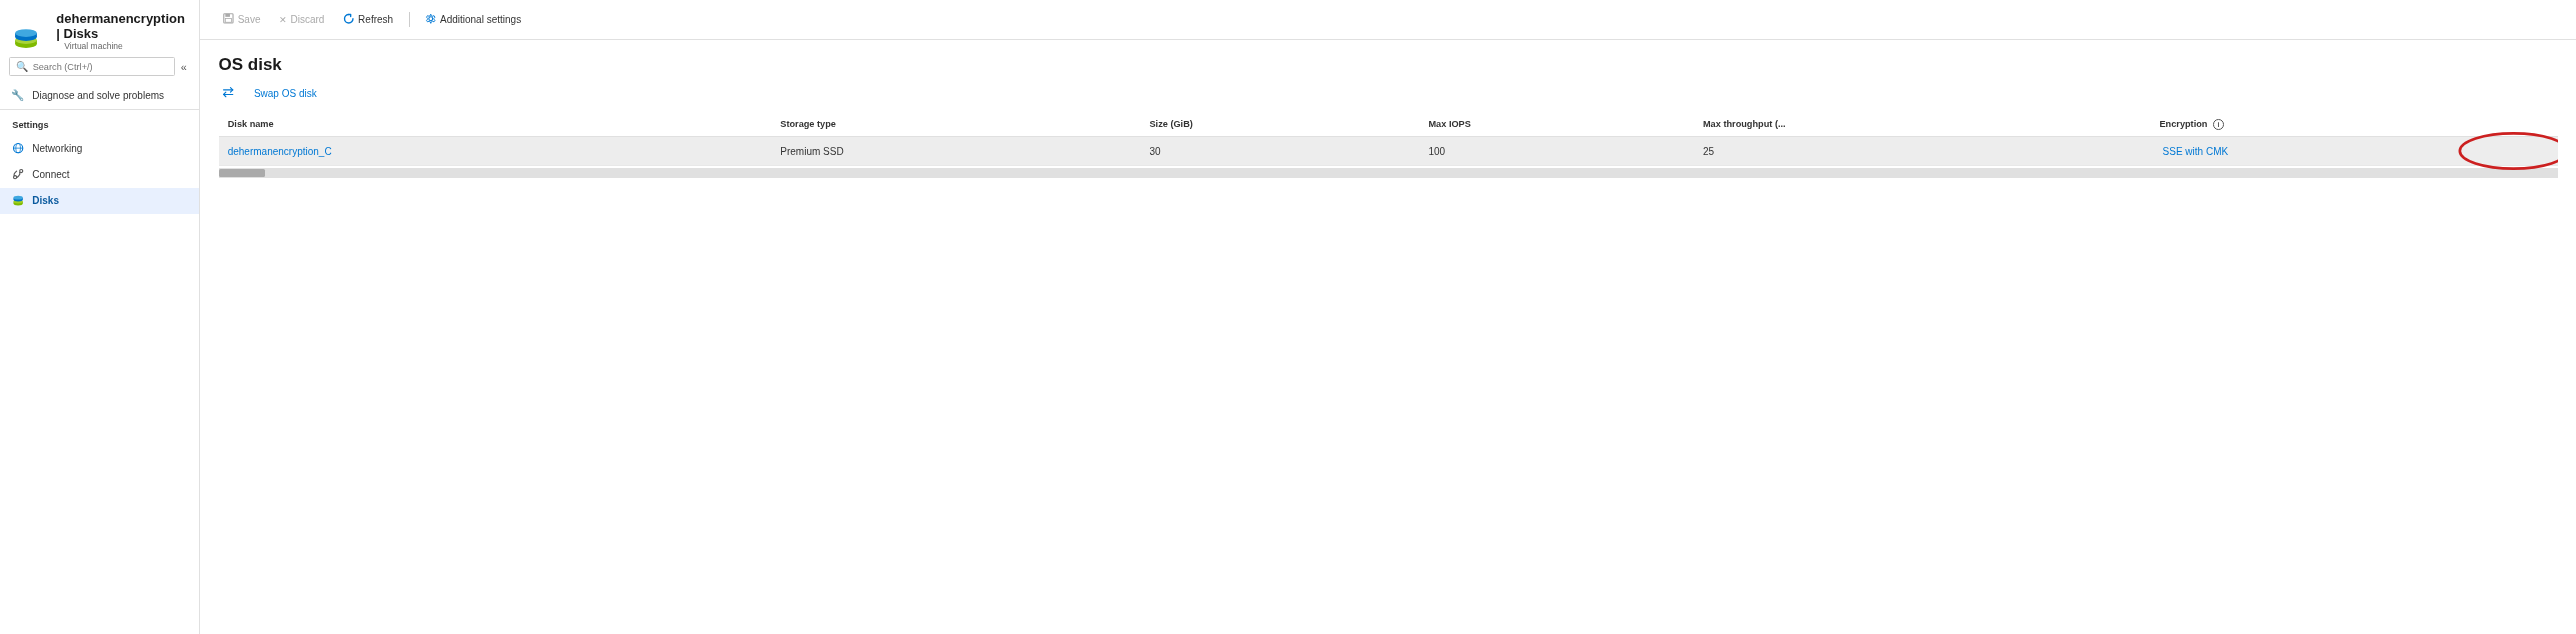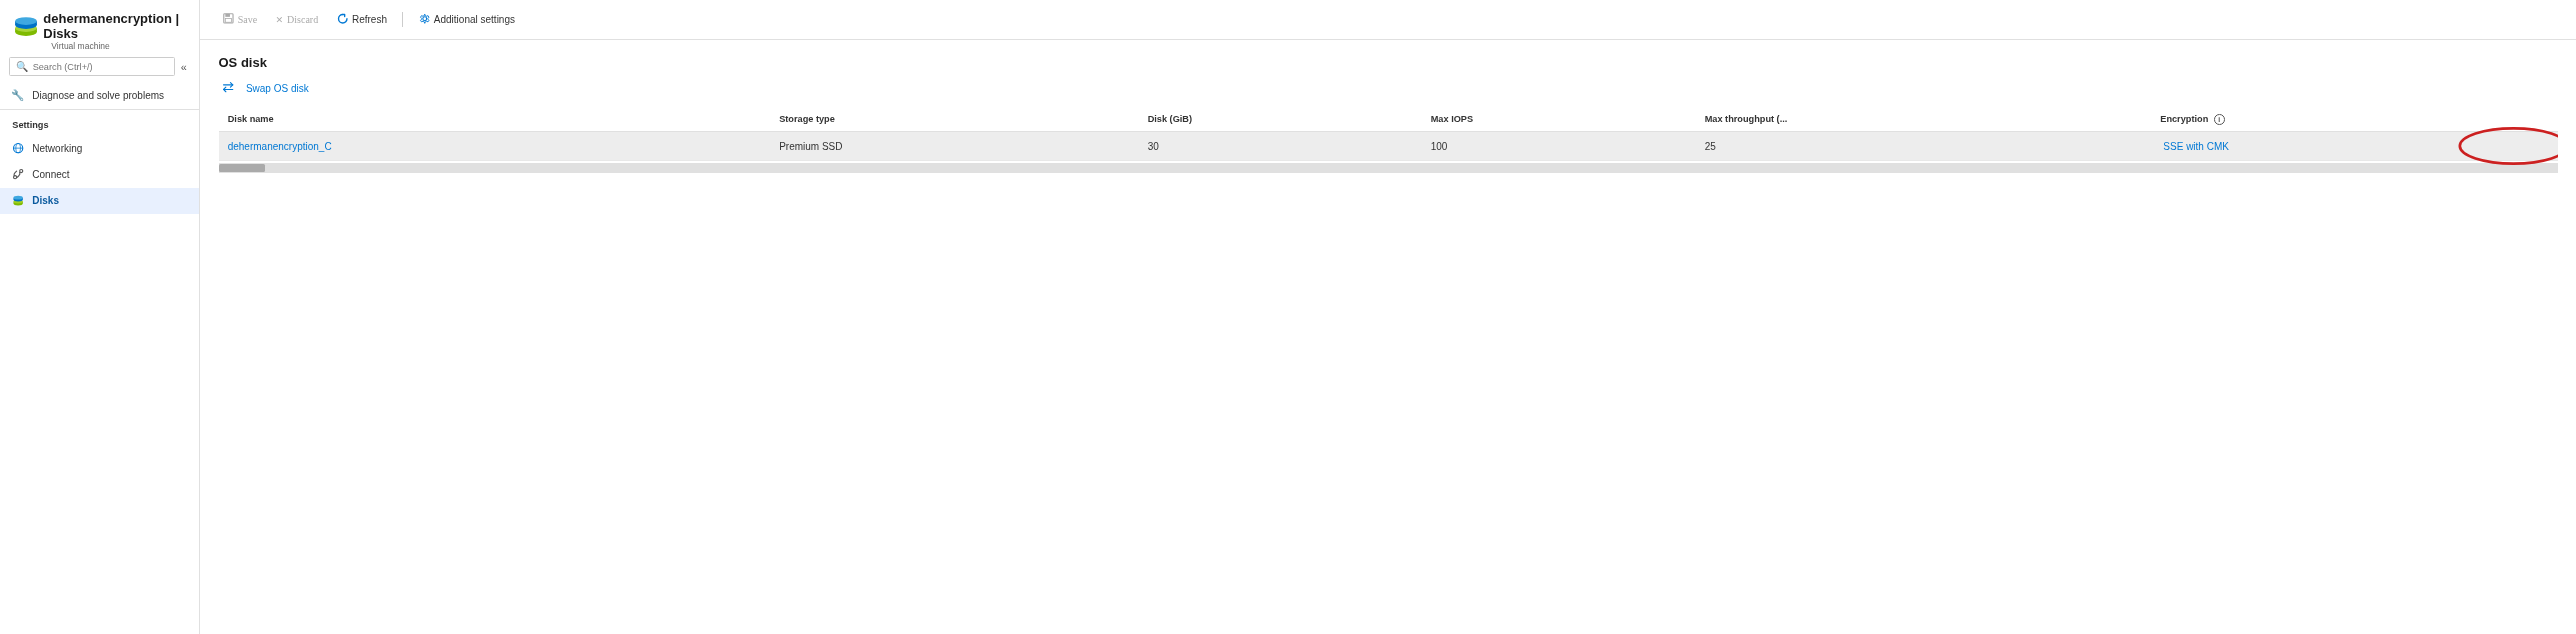--- a/index.html
+++ b/index.html
@@ -13,22 +13,22 @@
       border-right: 0.8px solid #e0e0e0;
       display: flex;
       flex-direction: column;
       padding: 0;
       overflow: hidden;
     }
 
     .sidebar-header {
       padding: 10.8px 12.3px 6.2px 12.3px;
       display: flex;
-      align-items: flex-start;
-      gap: 3px;
+      align-items: flex-end;
+      gap: 16px;
     }
 
     .vm-icon {
       width: 28px;
       height: 28px;
       flex-shrink: 0;
     }
 
     .vm-title {
       display: flex;
@@ -151,59 +151,58 @@
       border: none;
       cursor: pointer;
       font-size: 10px;
       color: #333;
       border-radius: 1.5px;
     }
 
     .toolbar-btn.disabled {
       color: #aaa;
       cursor: default;
-      font-family: Liberation Serif, serif;
     }
 
     .toolbar-divider {
       width: 0.8px;
       height: 15.4px;
       background: #ccc;
       margin: 0 4.6px;
     }
 
     .toolbar-icon {
       font-size: 10.8px;
     }
 
     .content-area {
       flex: 1;
       overflow: auto;
       padding: 15.4px 18.5px;
     }
 
     .section-title {
-      font-size: 13px;
+      font-size: 17px;
       font-weight: 600;
       color: #1a1a1a;
       margin-bottom: 10.8px;
     }
 
     .action-row {
       display: flex;
       align-items: center;
       gap: 6.2px;
       margin-bottom: 12.3px;
       padding-left: 3.1px;
     }
 
     .action-link {
       display: flex;
       align-items: center;
-      gap: 12px;
+      gap: 20px;
       color: #0078d4;
       cursor: pointer;
       font-size: 10px;
       text-decoration: none;
     }
 
     .table-container {
       overflow-x: auto;
       position: relative;
     }
@@ -438,21 +437,21 @@
         <span>Swap OS disk</span>
       </a>
     </div>
 
     <div class="table-container">
       <table>
         <thead>
           <tr>
             <th>Disk name</th>
             <th>Storage type</th>
-            <th>Disk (GiB)</th>
+            <th>Size (GiB)</th>
             <th>Max IOPS</th>
             <th>Max throughput (...</th>
             <th>
               <span>Encryption</span>
               <span class="info-icon">i</span>
             </th>
           </tr>
         </thead>
         <tbody>
           <tr>

